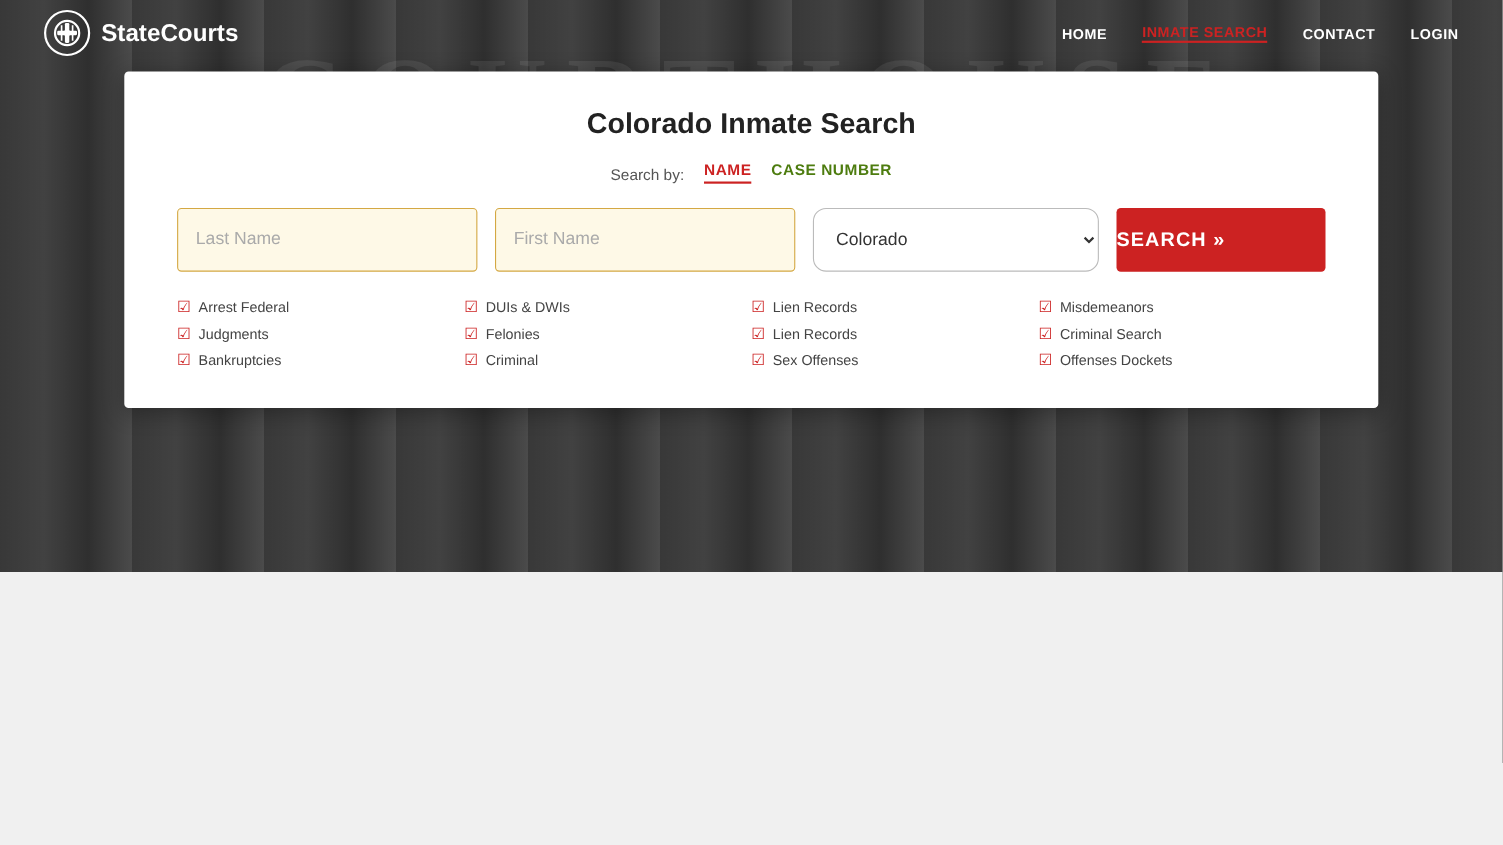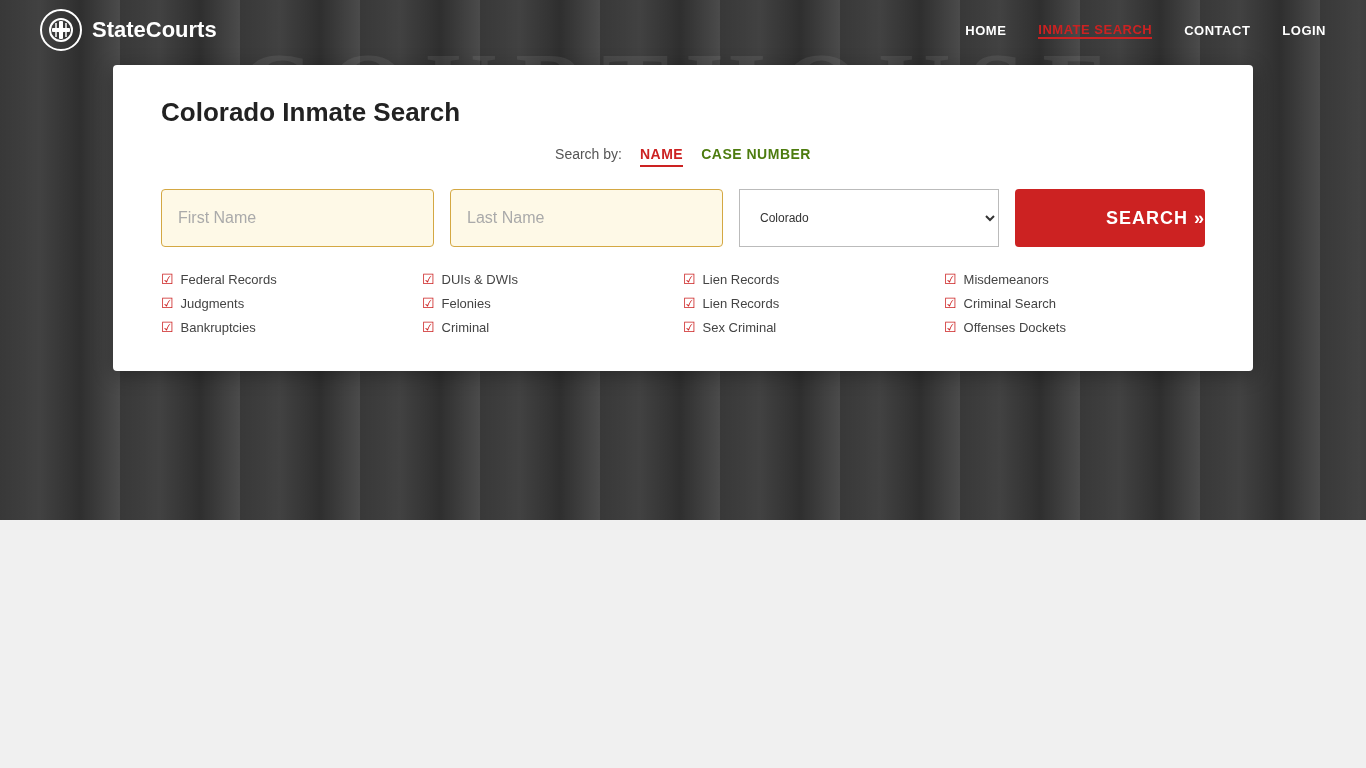--- a/index.html
+++ b/index.html
@@ -97,28 +97,29 @@
       left: 50%;
       transform: translateX(-50%);
       width: 1140px;
       background: white;
       border-radius: 4px;
       padding: 32px 48px 36px;
       z-index: 20;
       box-shadow: 0 4px 20px rgba(0,0,0,0.3);
     }
     .search-card-title {
+      text-align: center;
       font-size: 26px;
       font-weight: bold;
       margin-bottom: 18px;
       color: #222;
     }
     .search-by-row {
       display: flex;
-      align-items: flex-start;
+      align-items: flex-end;
       justify-content: center;
       gap: 18px;
       margin-bottom: 22px;
     }
     .search-by-label {
       font-size: 14px;
       color: #555;
     }
     .search-tab {
       font-size: 14px;
@@ -152,44 +153,44 @@
       color: #888;
       outline: none;
     }
     .search-input::placeholder {
       color: #aaa;
     }
     .state-select {
       width: 260px;
       height: 58px;
       border: 1.5px solid #bbb;
-      border-radius: 0;
+      border-radius: 12px;
       padding: 0 16px;
-      font-size: 12px;
+      font-size: 16px;
       color: #333;
       background: white;
       outline: none;
       cursor: pointer;
       appearance: auto;
     }
     .search-btn {
       width: 190px;
       height: 58px;
       background: #cc2222;
       color: white;
       font-size: 18px;
       font-weight: bold;
       border: none;
       border-radius: 4px;
       cursor: pointer;
       letter-spacing: 1px;
       text-transform: uppercase;
       display: flex;
       align-items: center;
-      justify-content: flex-end;
+      justify-content: flex-start;
       gap: 6px;
     }
 
     
     .checklist-grid {
       display: grid;
       grid-template-columns: repeat(4, 1fr);
       gap: 6px 0;
     }
     .checklist-col {
@@ -244,43 +245,43 @@
   <div class="search-card">
     <h1 class="search-card-title">Colorado Inmate Search</h1>
 
     <div class="search-by-row">
       <span class="search-by-label">Search by:</span>
       <span class="search-tab active">NAME</span>
       <span class="search-tab inactive">CASE NUMBER</span>
     </div>
 
     <div class="search-inputs-row">
+      <input class="search-input" type="text" placeholder="Last Name" style="">
       <input class="search-input" type="text" placeholder="First Name" style="">
-      <input class="search-input" type="text" placeholder="Last Name" style="">
       <select class="state-select">
         <option>Colorado</option>
         <option>Alabama</option>
         <option>Alaska</option>
         <option>Arizona</option>
         <option>California</option>
         <option>Florida</option>
         <option>Georgia</option>
         <option>Texas</option>
         <option>New York</option>
       </select>
       <button class="search-btn">
         <span>SEARCH »</span>
       </button>
     </div>
 
     <div class="checklist-grid">
       <div class="checklist-col">
         <div class="check-item">
           <span class="check-icon">☑</span>
-          <span>Federal Records</span>
+          <span>Arrest Federal</span>
         </div>
         <div class="check-item">
           <span class="check-icon">☑</span>
           <span>Judgments</span>
         </div>
         <div class="check-item">
           <span class="check-icon">☑</span>
           <span>Bankruptcies</span>
         </div>
       </div>
@@ -302,21 +303,21 @@
         <div class="check-item">
           <span class="check-icon">☑</span>
           <span>Lien Records</span>
         </div>
         <div class="check-item">
           <span class="check-icon">☑</span>
           <span>Lien Records</span>
         </div>
         <div class="check-item">
           <span class="check-icon">☑</span>
-          <span>Sex Criminal</span>
+          <span>Sex Offenses</span>
         </div>
       </div>
       <div class="checklist-col">
         <div class="check-item">
           <span class="check-icon">☑</span>
           <span>Misdemeanors</span>
         </div>
         <div class="check-item">
           <span class="check-icon">☑</span>
           <span>Criminal Search</span>

